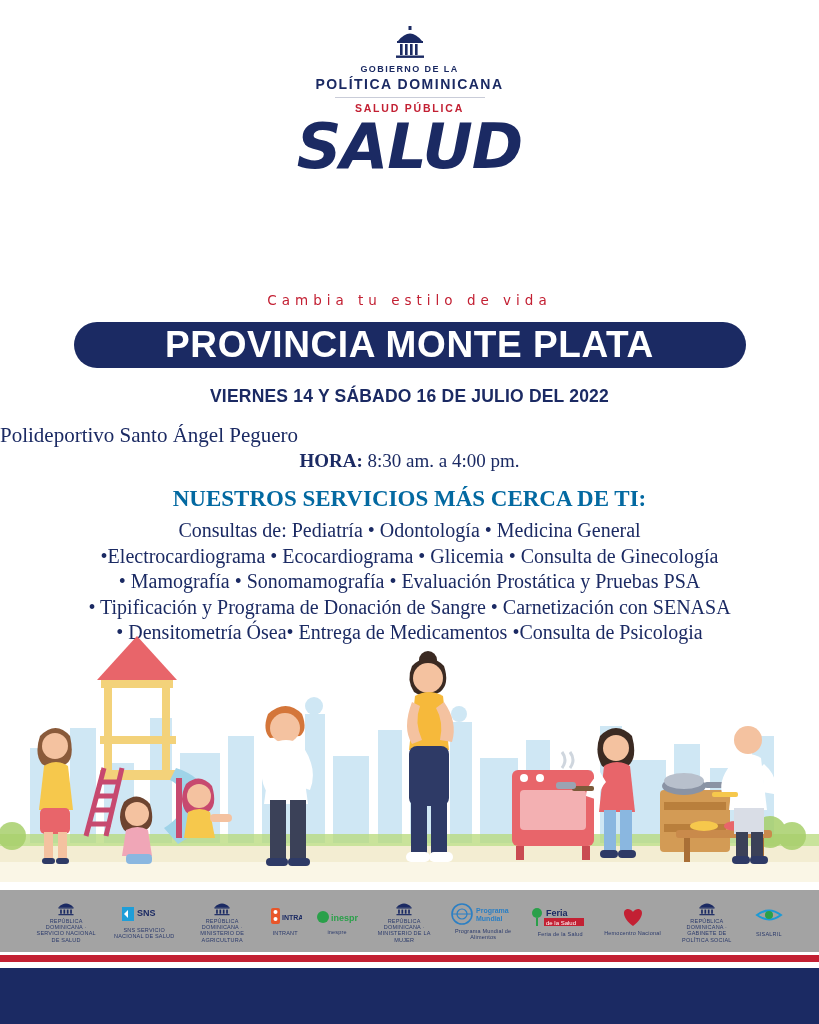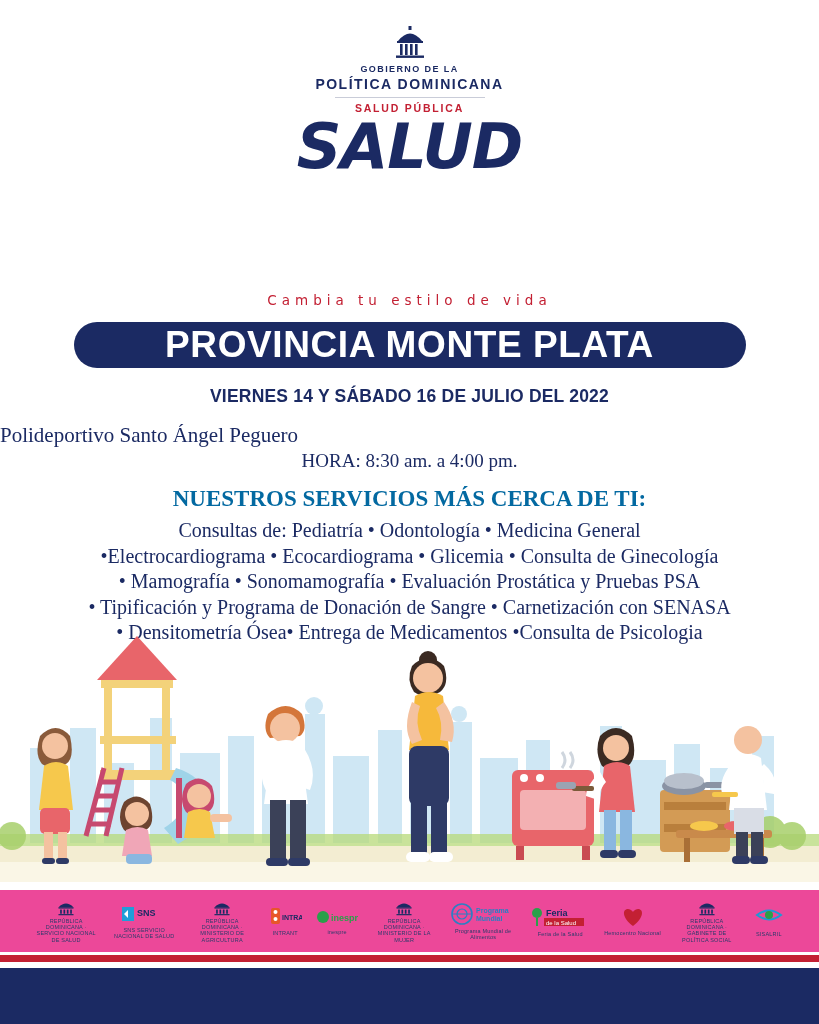--- a/index.html
+++ b/index.html
@@ -114,21 +114,21 @@
     font-family: "Liberation Serif", serif;
     font-size: 21px;
   }
   .hours {
     text-align: center;
     margin-top: 2px;
     color: #1b2a63;
     font-family: "Liberation Serif", serif;
     font-size: 19px;
   }
-  .hours b { font-weight: normal; }
+  .hours b { font-weight: bold; }
 
   .services-title {
     text-align: center;
     margin-top: 14px;
     color: #0369a1;
     font-family: "Liberation Serif", serif;
     font-weight: bold;
     font-size: 23px;
   }
   .services-list {
@@ -148,21 +148,21 @@
     height: 272px;
   }
   .scene svg { display: block; }
 
   
   .sponsor-strip {
     position: absolute;
     left: 0; right: 0;
     top: 890px;
     height: 62px;
-    background: #ec4899;
+    background: #a3a3a3;
     display: flex;
     align-items: center;
     justify-content: center;
     gap: 14px;
     padding: 0 32px;
   }
   .sponsor {
     display: flex;
     flex-direction: column;
     align-items: center;

